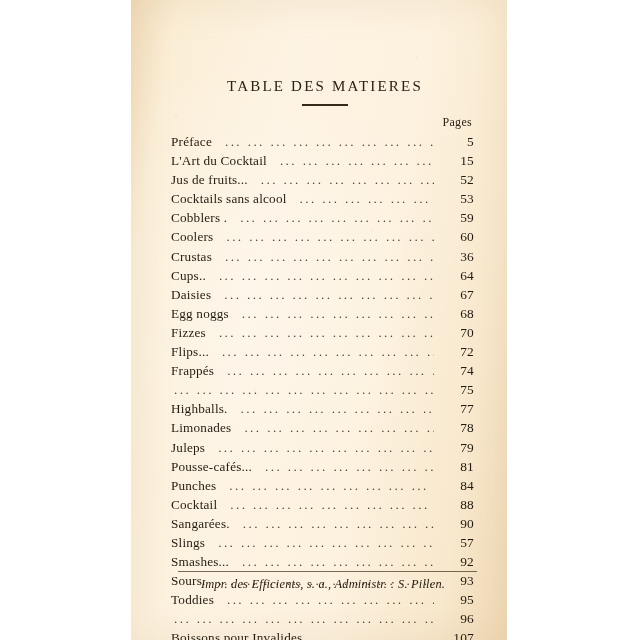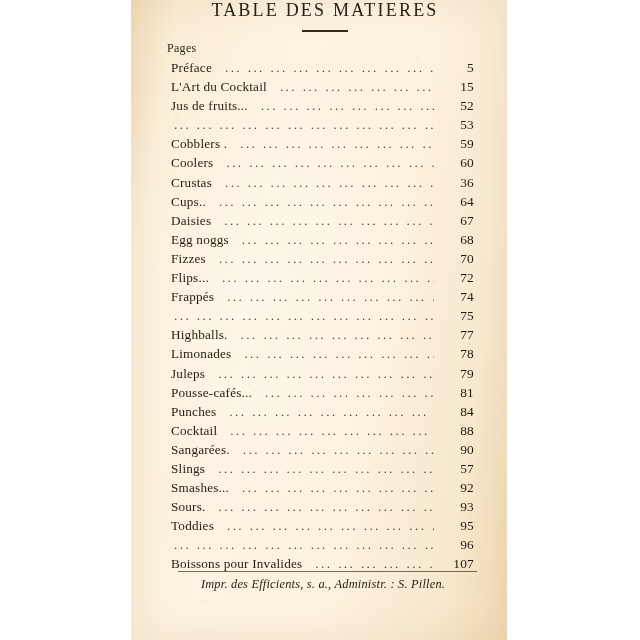--- a/index.html
+++ b/index.html
@@ -43,37 +43,38 @@
 
   #content {
     position: absolute;
     inset: 0;
     padding: 0 24px 0 36px;
     box-sizing: border-box;
   }
 
   #toc-title {
     margin: 0;
+    padding-top: 78px;
     text-align: center;
-    font-size: 18px;
+    font-size: 15px;
     font-weight: normal;
     letter-spacing: 2.2px;
     color: #2a2118;
     font-family: "Liberation Serif", serif;
   }
 
   #title-rule {
     width: 46px;
     height: 2px;
     background: #35291c;
     margin: 9px auto 0 auto;
   }
 
   #pages-header {
-    text-align: left;
+    text-align: right;
     font-size: 12px;
     color: #2e2418;
     margin-top: 9px;
     padding-right: 11px;
     letter-spacing: 0.3px;
   }
 
   #entry-list {
     margin: 2px 0 0 0;
     padding: 0;
@@ -163,20 +164,21 @@
           <span class="entry-title">L'Art du Cocktail</span>
           <span class="entry-leader">...   ...   ...   ...   ...   ...   ...   ...   ...   ...   ...   ...</span>
           <span class="entry-page">15</span>
         </li>
         <li class="toc-entry">
           <span class="entry-title">Jus de fruits...</span>
           <span class="entry-leader">...   ...   ...   ...   ...   ...   ...   ...   ...   ...   ...   ...</span>
           <span class="entry-page">52</span>
         </li>
         <li class="toc-entry">
+          <span class="entry-title">Cocktails sans alcool</span>
           <span class="entry-leader">...   ...   ...   ...   ...   ...   ...   ...   ...   ...   ...   ...</span>
           <span class="entry-page">53</span>
         </li>
         <li class="toc-entry">
           <span class="entry-title">Cobblers .</span>
           <span class="entry-leader">...   ...   ...   ...   ...   ...   ...   ...   ...   ...   ...   ...</span>
           <span class="entry-page">59</span>
         </li>
         <li class="toc-entry">
           <span class="entry-title">Coolers</span>

